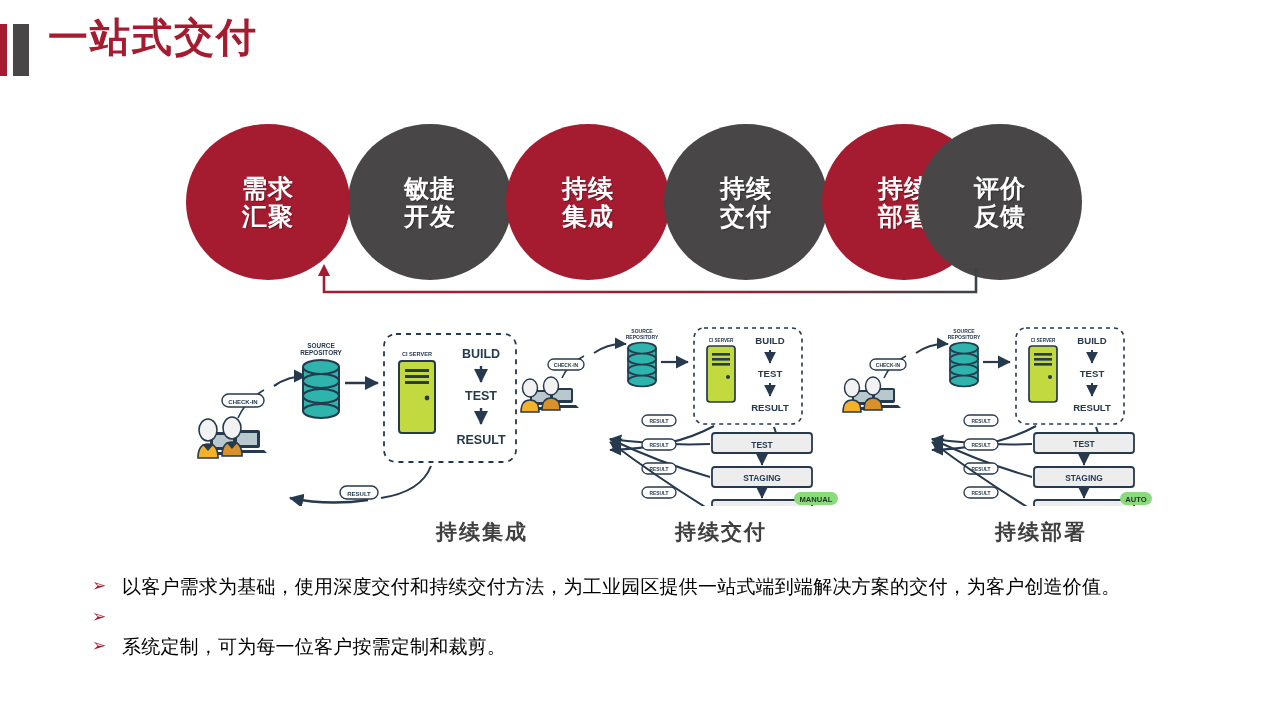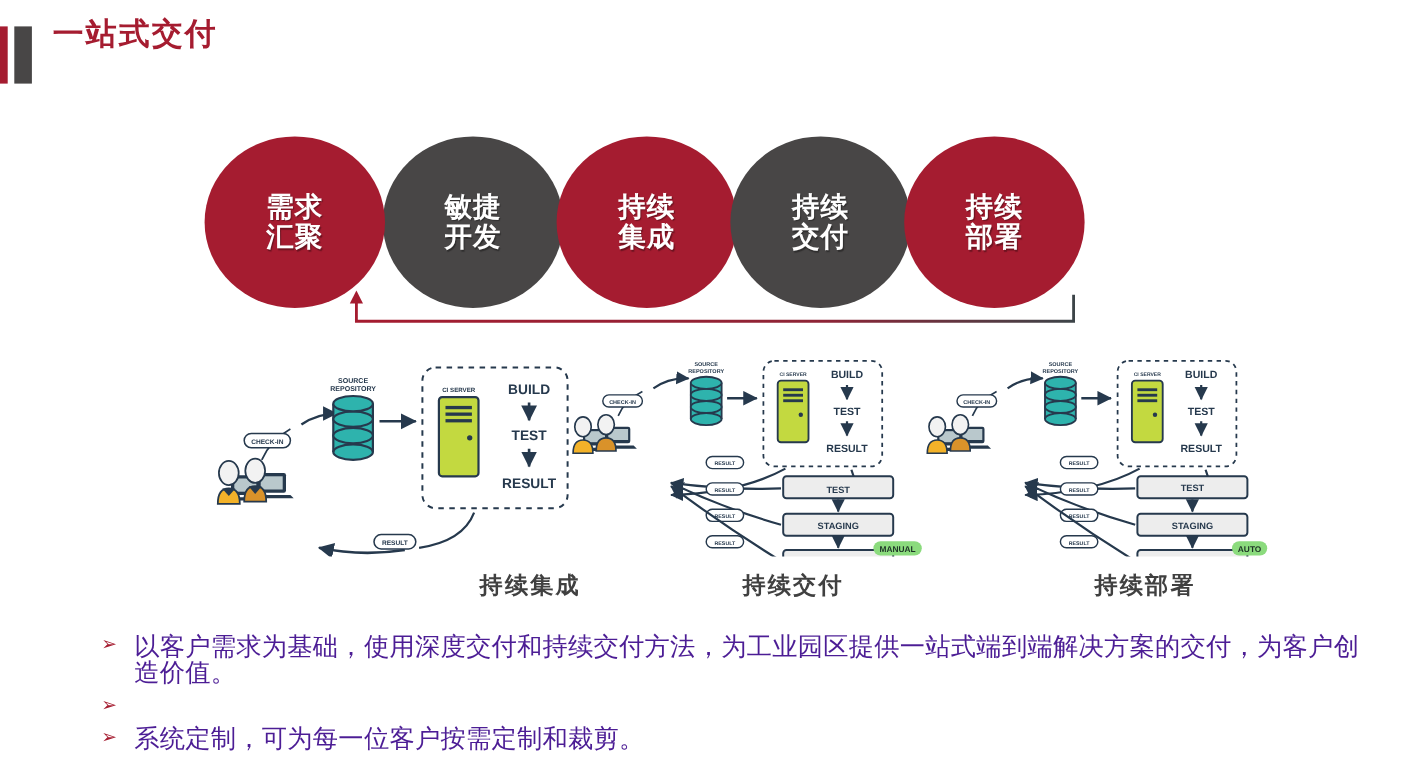--- a/index.html
+++ b/index.html
@@ -8,21 +8,21 @@
     background:#ffffff;
     font-family:"Liberation Sans","DejaVu Sans",sans-serif;
     overflow:hidden;position:relative;
   }
   
   #title-bar{position:absolute;left:0;top:24px;height:52px;}
   .tb-red{position:absolute;left:0;top:0;width:7px;height:52px;background:#A51C30;}
   .tb-gray{position:absolute;left:13px;top:0;width:16px;height:52px;background:#484646;}
   #page-title{
     position:absolute;left:48px;top:17px;
-    font-size:28px;font-weight:bold;color:#A51C30;
+    font-size:40px;font-weight:bold;color:#A51C30;
     letter-spacing:2px;line-height:1;white-space:nowrap;
   }
   
   #circle-row{position:absolute;left:0;top:124px;width:1282px;height:160px;}
   .cir{
     position:absolute;top:0;width:164px;height:156px;border-radius:50%;
     display:flex;flex-direction:column;align-items:center;justify-content:center;
     color:#ffffff;font-weight:bold;font-size:25px;line-height:1.12;
     letter-spacing:1px;text-shadow:1px 1px 1px rgba(0,0,0,.35);
   }
@@ -36,21 +36,21 @@
     position:absolute;top:518px;width:350px;text-align:center;
     font-size:21px;font-weight:bold;color:#404040;letter-spacing:2px;
   }
   
   #bullets{position:absolute;left:92px;top:575px;width:1150px;}
   .bullet{display:flex;align-items:flex-start;margin-bottom:7px;}
   .bullet .mk{
     color:#A51C30;font-size:17px;line-height:22px;width:30px;flex:0 0 30px;
   }
   .bullet .tx{
-    color:#4c1d95;font-size:23px;line-height:24px;letter-spacing:.2px;
+    color:#000000;font-size:19px;line-height:24px;letter-spacing:.2px;
     font-family:"Liberation Sans","DejaVu Sans",sans-serif;
   }
 </style>
 </head>
 <body>
 
 <div id="title-bar">
   <div class="tb-red"></div>
   <div class="tb-gray"></div>
 </div>
@@ -76,20 +76,24 @@
   <div class="cir dark" style="left:664px;">
     <span>持续</span>
     <span>交付</span>
   </div>
 
   <div class="cir red" style="left:822px;">
     <span>持续</span>
     <span>部署</span>
   </div>
 
+  <div class="cir dark" style="left:918px;">
+    <span>评价</span>
+    <span>反馈</span>
+  </div>
 </div>
 
 <svg id="feedback-arrow" viewBox="0 0 700 42">
   <defs>
     <linearGradient id="fbgrad" x1="0" y1="0" x2="1" y2="0">
       <stop offset="0" stop-color="#A51C30"></stop>
       <stop offset="0.65" stop-color="#8E2436"></stop>
       <stop offset="1" stop-color="#3C4448"></stop>
     </linearGradient>
   </defs>

